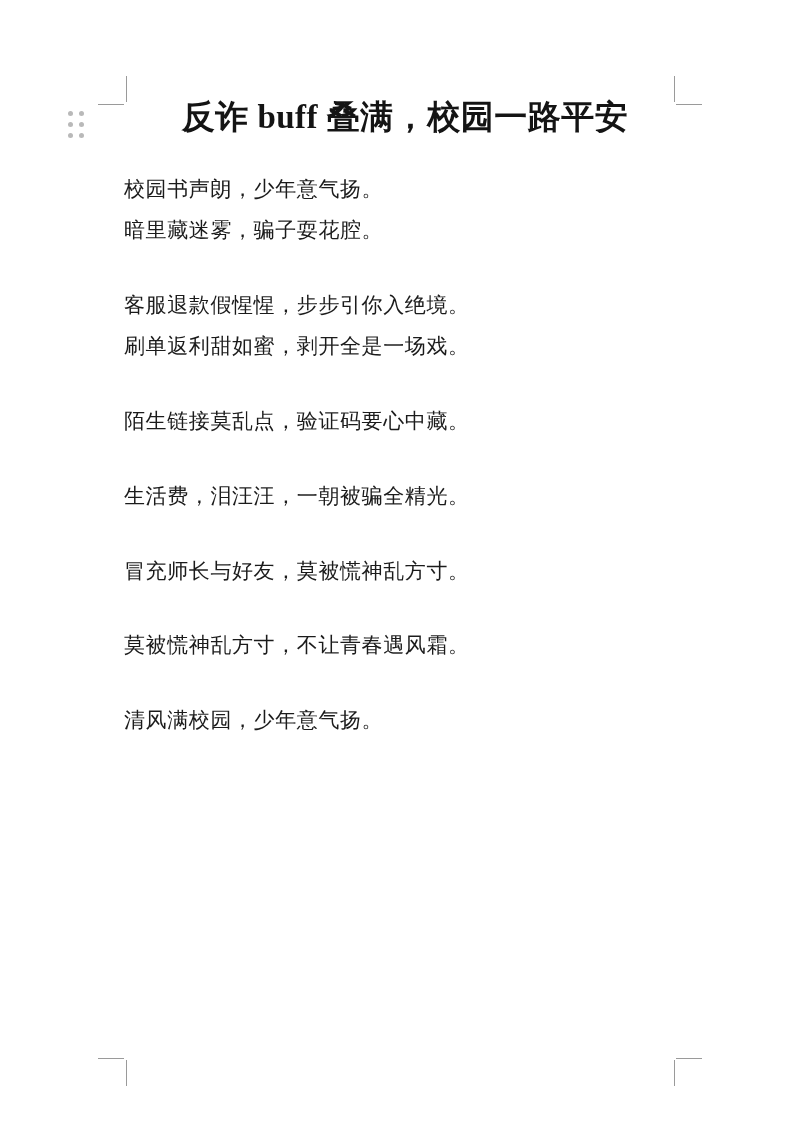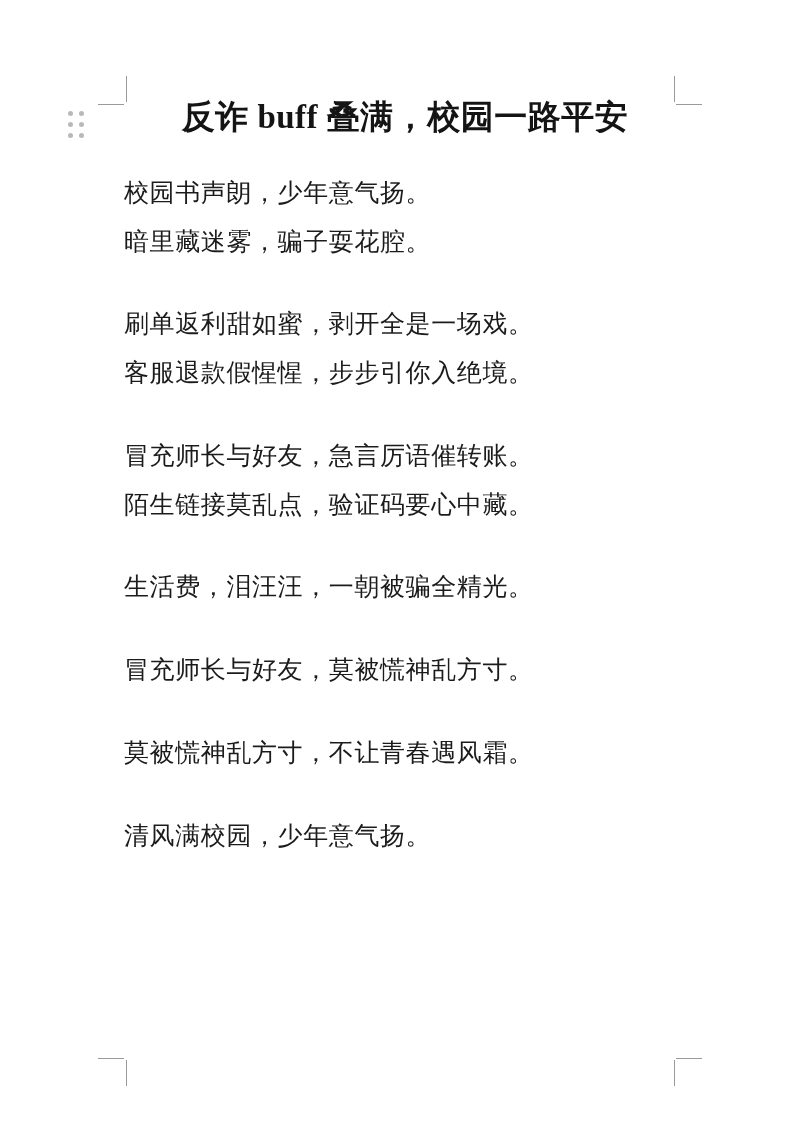--- a/index.html
+++ b/index.html
@@ -92,21 +92,21 @@
   }
 
   .stanza {
     margin: 0 0 34px 0;
     padding-left: 6px;
   }
   .stanza:last-child { margin-bottom: 0; }
 
   .line {
     font-family: "Liberation Serif", "DejaVu Serif", serif;
-    font-size: 25px;
+    font-size: 21px;
     color: #1b1b1b;
     line-height: 1.95;
     letter-spacing: 0.6px;
     white-space: pre;
   }
 </style>
 </head>
 <body>
 
 <div class="page">
@@ -127,26 +127,25 @@
 
   <div class="content">
     <h1 class="doc-title">反诈 buff 叠满，校园一路平安</h1>
 
     <div class="stanza">
       <div class="line">校园书声朗，少年意气扬。</div>
       <div class="line">暗里藏迷雾，骗子耍花腔。</div>
     </div>
 
     <div class="stanza">
+      <div class="line">客服退款假惺惺，步步引你入绝境。</div>
       <div class="line">刷单返利甜如蜜，剥开全是一场戏。</div>
-      <div class="line">客服退款假惺惺，步步引你入绝境。</div>
     </div>
 
     <div class="stanza">
-      <div class="line">冒充师长与好友，急言厉语催转账。</div>
       <div class="line">陌生链接莫乱点，验证码要心中藏。</div>
     </div>
 
     <div class="stanza">
       <div class="line">生活费，泪汪汪，一朝被骗全精光。</div>
     </div>
 
     <div class="stanza">
       <div class="line">冒充师长与好友，莫被慌神乱方寸。</div>
     </div>

